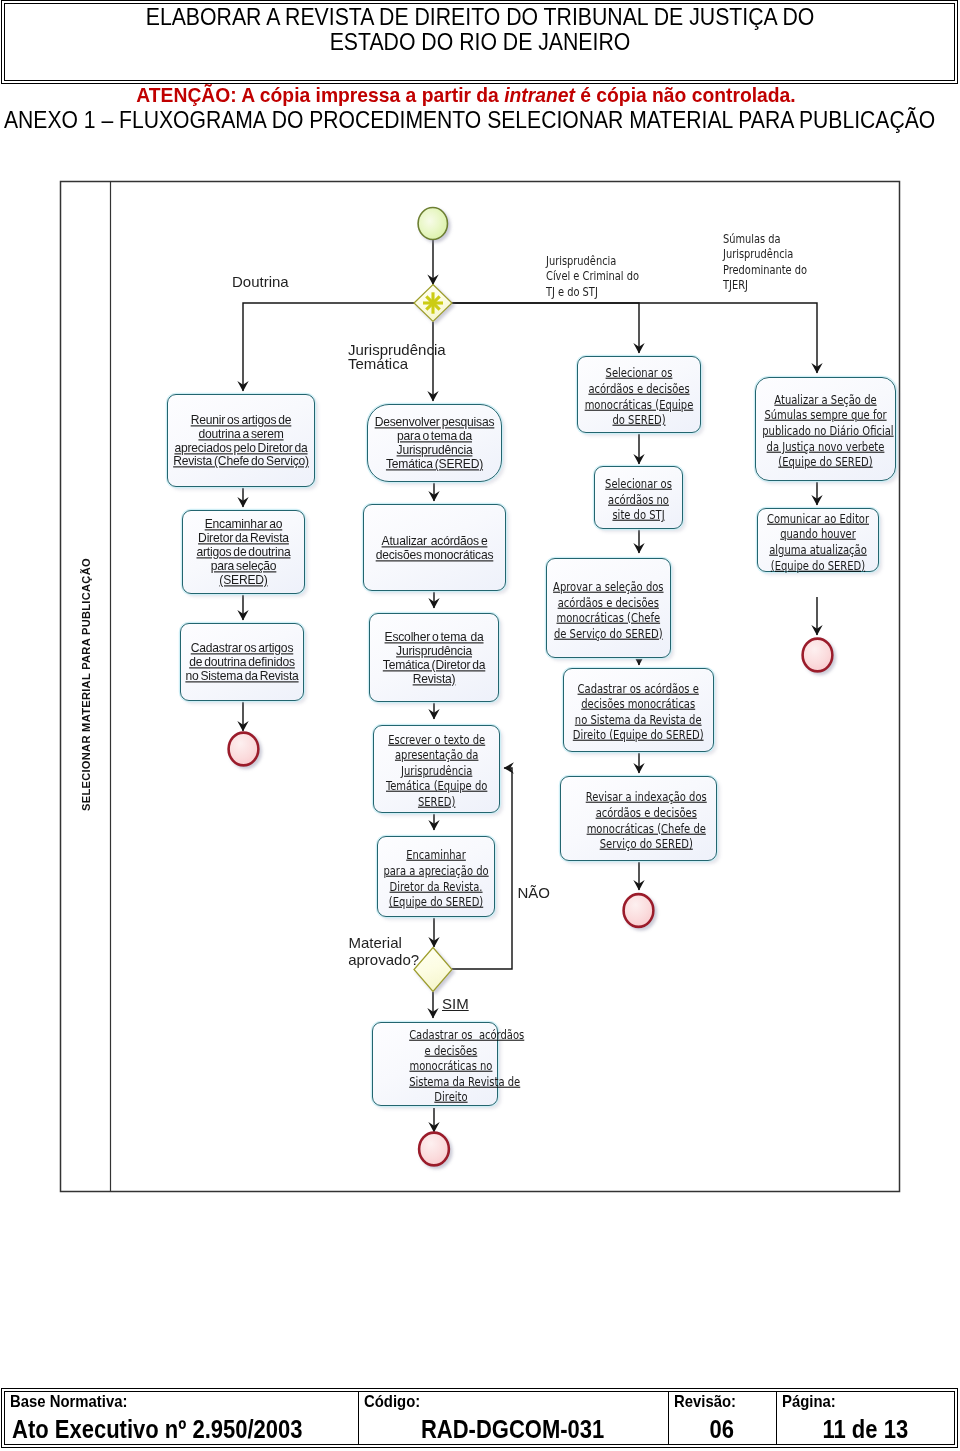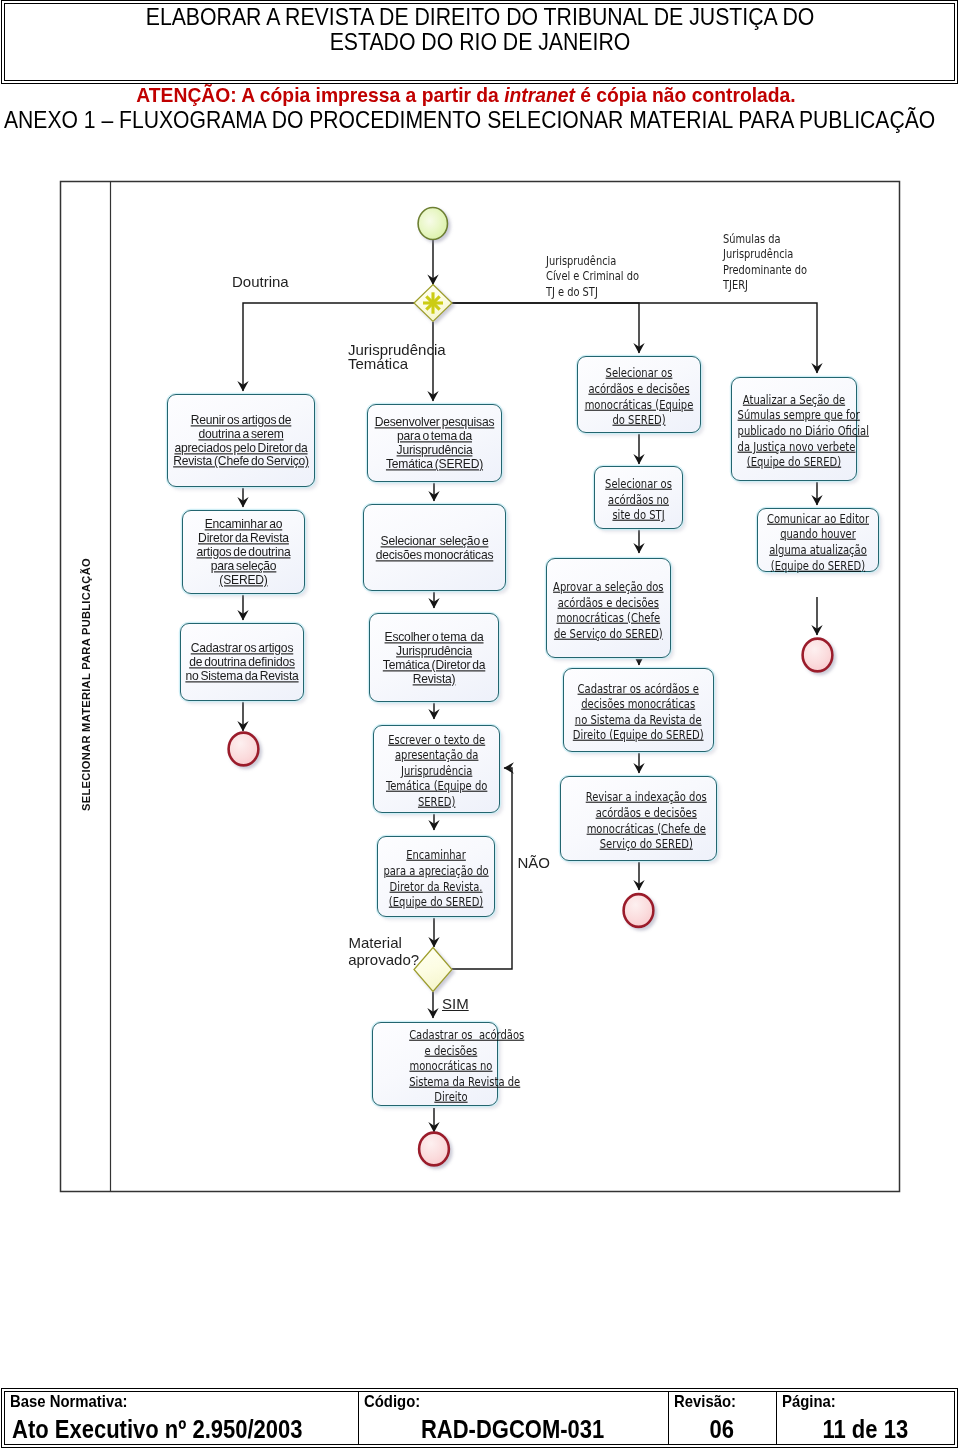--- a/index.html
+++ b/index.html
@@ -151,31 +151,31 @@
         <span>(SERED)</span>
       </div>
     </div>
   <div class="task f-arial" style="left:180px;top:623px;width:124px;height:78px;">
       <div>
         <span>Cadastrar os artigos</span>
         <span>de doutrina definidos</span>
         <span>no Sistema da Revista</span>
       </div>
     </div>
-  <div class="task f-arial" style="left:367px;top:404px;width:135px;height:78px;">
+  <div class="task f-arial" style="left:367px;top:404px;width:135px;height:78px;border-radius:22px;">
       <div>
         <span>Desenvolver pesquisas</span>
         <span>para o tema da</span>
         <span>Jurisprudência</span>
         <span>Temática (SERED)</span>
       </div>
     </div>
   <div class="task f-arial" style="left:363px;top:504px;width:143px;height:87px;">
       <div>
-        <span>Selecionar  seleção e</span>
+        <span>Atualizar  acórdãos e</span>
         <span>decisões monocráticas</span>
       </div>
     </div>
   <div class="task f-arial" style="left:368.9px;top:613.4px;width:130.3px;height:88.6px;">
       <div>
         <span>Escolher o tema  da</span>
         <span>Jurisprudência</span>
         <span>Temática (Diretor da</span>
         <span>Revista)</span>
       </div>
@@ -238,21 +238,21 @@
       </div>
     </div>
   <div class="task f-cal" style="left:560.3px;top:775.8px;width:156.5px;height:85.6px;padding-left:16px;">
       <div>
         <span>Revisar a indexação dos</span>
         <span>acórdãos e decisões</span>
         <span>monocráticas (Chefe de</span>
         <span>Serviço do SERED)</span>
       </div>
     </div>
-  <div class="task f-cal" style="left:731px;top:377px;width:126px;height:103.7px;">
+  <div class="task f-cal" style="left:755px;top:377px;width:141px;height:103.7px;border-radius:14px;">
       <div>
         <span>Atualizar a Seção de</span>
         <span>Súmulas sempre que for</span>
         <span>publicado no Diário Oficial</span>
         <span>da Justiça novo verbete</span>
         <span>(Equipe do SERED)</span>
       </div>
     </div>
   <div class="task f-cal" style="left:757px;top:508px;width:122px;height:64px;">
       <div>
@@ -261,21 +261,21 @@
         <span>alguma atualização</span>
         <span>(Equipe do SERED)</span>
       </div>
     </div>
   <div class="lbl lbl-a" style="left:232px;top:275px;"><div>Doutrina</div></div>
   <div class="lbl lbl-a" style="left:348px;top:343px;"><div>Jurisprudência</div><div>Temática</div></div>
   <div class="lbl lbl-c" style="left:546px;top:253px;"><div>Jurisprudência</div><div>Cível e Criminal do</div><div>TJ e do STJ</div></div>
   <div class="lbl lbl-c" style="left:723px;top:231px;"><div>Súmulas da</div><div>Jurisprudência</div><div>Predominante do</div><div>TJERJ</div></div>
   <div class="lbl lbl-a" style="left:348.2px;top:933.5px;line-height:17.2px;text-align:center;width:54px;"><div>Material</div><div>aprovado?</div></div>
   <div class="lbl lbl-a" style="left:442px;top:997px;text-decoration:underline;"><div>SIM</div></div>
-  <div class="lbl lbl-a" style="left:517.5px;top:856px;"><div>NÃO</div></div>
+  <div class="lbl lbl-a" style="left:517.5px;top:886px;"><div>NÃO</div></div>
   <div class="ftr-outer"></div>
   <div class="ftr-inner"></div>
   <div class="ftr-lab" style="left:10px;top:1393.5px;">Base Normativa:</div>
   <div class="ftr-val" style="left:12px;top:1417px;width:340px;text-align:left;">Ato Executivo nº 2.950/2003</div>
   <div class="ftr-div" style="left:358px;"></div>
   <div class="ftr-lab" style="left:364px;top:1393.5px;">Código:</div>
   <div class="ftr-val" style="left:378.4px;top:1417px;width:306px;">RAD-DGCOM-031</div>
   <div class="ftr-div" style="left:668px;"></div>
   <div class="ftr-lab" style="left:674px;top:1393.5px;">Revisão:</div>
   <div class="ftr-val" style="left:675.4px;top:1417px;width:106px;">06</div>

